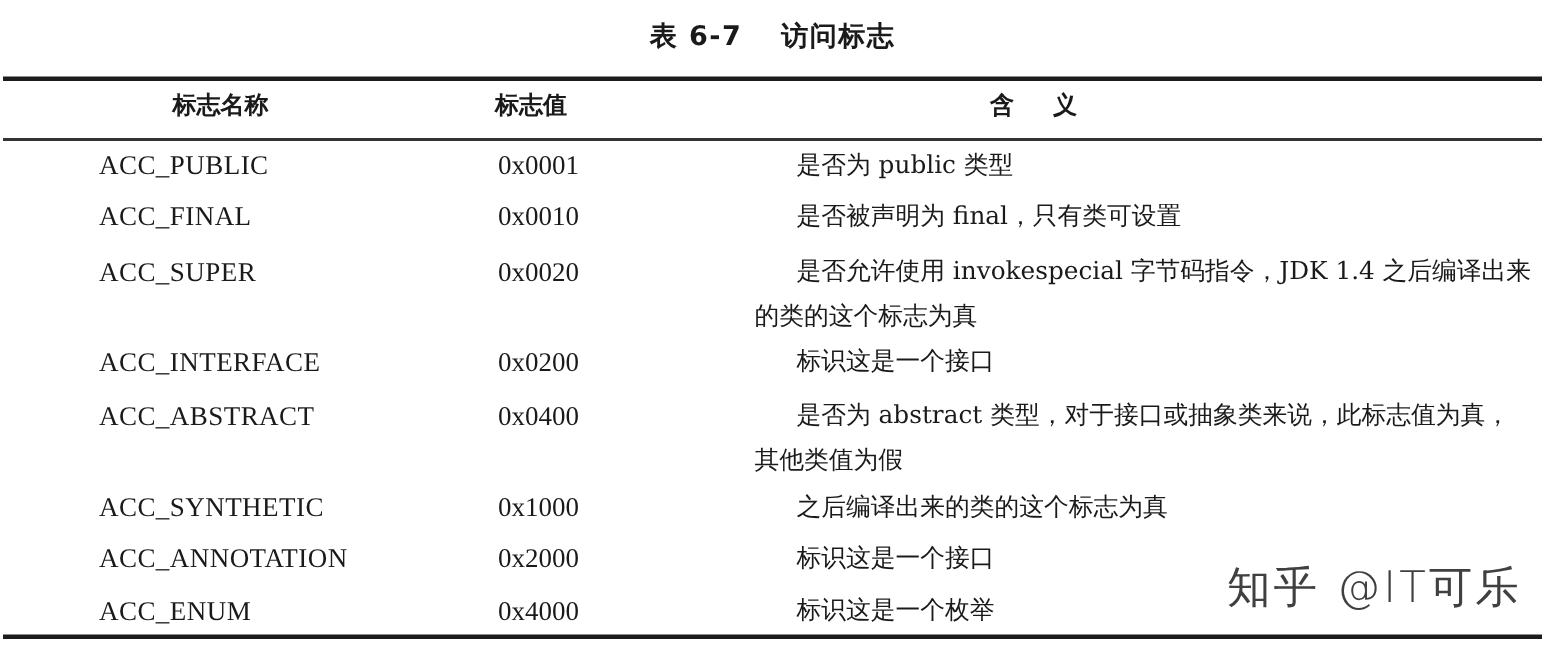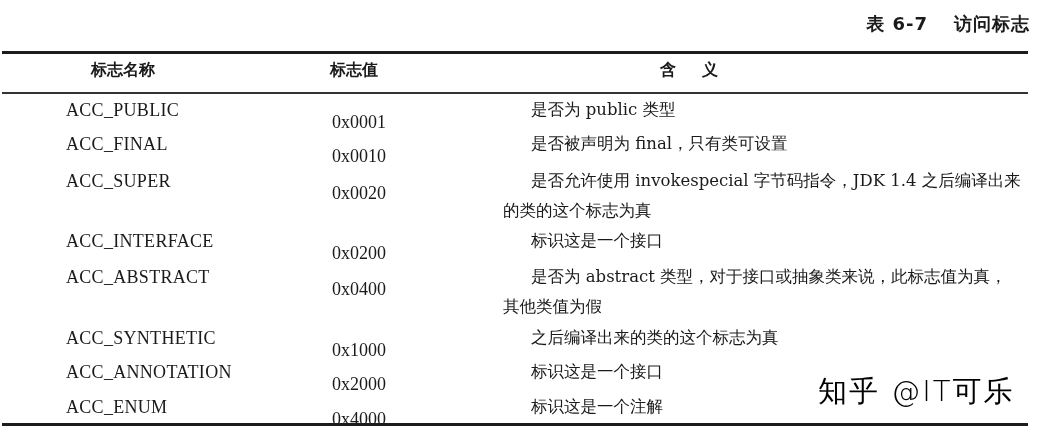--- a/index.html
+++ b/index.html
@@ -13,21 +13,21 @@
       position: relative;
       overflow: hidden;
       font-family: "Liberation Serif", "DejaVu Serif", serif;
       color: #1a1a1a;
     }
     .caption {
       position: absolute;
       top: 12px;
       left: 0;
       width: 1030px;
-      text-align: right;
+      text-align: center;
       font-family: "DejaVu Sans", "Liberation Sans", sans-serif;
       font-weight: bold;
       font-size: 18px;
       letter-spacing: 1px;
       color: #1a1a1a;
     }
     .caption .num { margin-right: 26px; }
     .rule {
       position: absolute;
       left: 2px;
@@ -39,60 +39,60 @@
     .rule.bot { top: 423px; height: 3px; }
 
     .hdr {
       position: absolute;
       top: 60px;
       font-family: "DejaVu Sans", "Liberation Sans", sans-serif;
       font-weight: bold;
       font-size: 16px;
       color: #1a1a1a;
     }
-    .hdr.c1 { left: 91px; }
+    .hdr.c1 { left: 115px; }
     .hdr.c2 { left: 330px; }
     .hdr.c3 { left: 660px; letter-spacing: 26px; font-family: Liberation Mono, monospace; }
 
     .row {
       position: absolute;
       left: 0;
       width: 1030px;
       font-size: 18px;
       line-height: 30px;
     }
     .cell-name {
       position: absolute;
       left: 66px;
       top: 0;
       letter-spacing: 0.3px;
     }
     .cell-value {
       position: absolute;
       left: 332px;
-      top: 12px;
+      top: 0;
     }
     .cell-meaning {
       position: absolute;
       left: 503px;
       top: 0;
       width: 520px;
       text-indent: 28px;
       font-family: "DejaVu Serif", "Liberation Serif", serif;
       font-size: 16.5px;
       line-height: 30px;
       color: #1a1a1a;
     }
     .watermark {
       position: absolute;
       left: 818px;
       top: 372px;
       font-family: "DejaVu Sans", "Liberation Sans", sans-serif;
       font-size: 29px;
-      color: #000000;
+      color: #404040;
       letter-spacing: 2px;
       font-weight: 300;
     }
   </style>
 </head>
 <body>
 
 <div class="caption">
   <span class="num">表 6-7</span><span>访问标志</span>
 </div>
@@ -143,18 +143,18 @@
 
 <div class="row" style="top:357px;">
   <span class="cell-name">ACC_ANNOTATION</span>
   <span class="cell-value">0x2000</span>
   <div class="cell-meaning">标识这是一个接口</div>
 </div>
 
 <div class="row" style="top:392px;">
   <span class="cell-name">ACC_ENUM</span>
   <span class="cell-value">0x4000</span>
-  <div class="cell-meaning">标识这是一个注解</div>
+  <div class="cell-meaning">标识这是一个枚举</div>
 </div>
 
 <div class="rule bot"></div>
 
 <div class="watermark">知乎 @IT可乐</div>
 
 </body></html>

